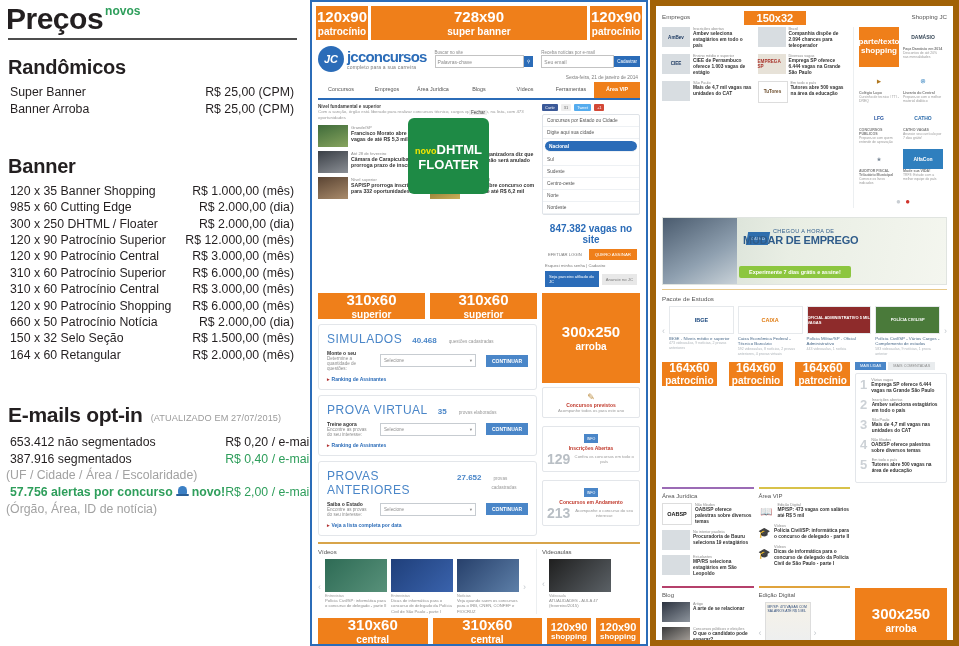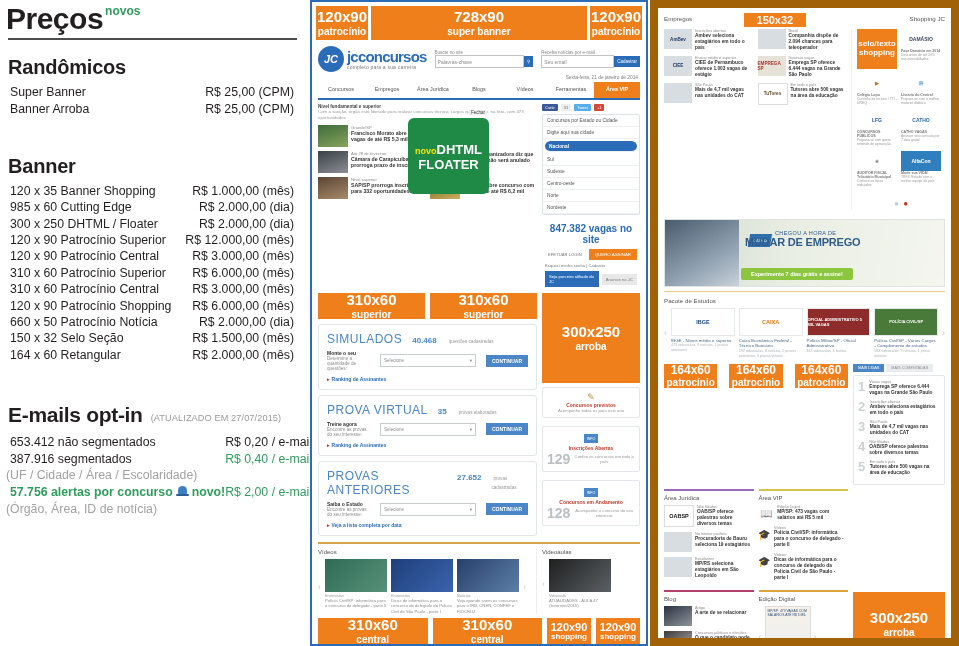--- a/index.html
+++ b/index.html
@@ -40,21 +40,21 @@
   .green{color:#2e9e5b;}
   .green-b{color:#2e9e5b;font-weight:bold;}
   .bell{display:inline-block;width:13px;height:13px;position:relative;vertical-align:-2px;margin:0 3px;}
   .bell:before{content:"";position:absolute;left:2px;top:1px;width:9px;height:9px;border-radius:50% 50% 25% 25%;background:#3b7fc4;}
   .bell:after{content:"";position:absolute;left:0px;top:9px;width:13px;height:2.5px;border-radius:1px;background:#2a5f96;}
 
   
   .center-col{position:absolute;left:310px;top:0;width:338px;height:646px;
     border:2px solid #2b6cb8;box-sizing:border-box;background:#ffffff;overflow:hidden;}
   .right-col{position:absolute;left:650px;top:0;width:309px;height:646px;
-    border:8px solid #a16207;box-sizing:border-box;background:#ffffff;overflow:hidden;}
+    border:6px solid #a16207;box-sizing:border-box;background:#ffffff;overflow:hidden;}
 
   .adbox{background:#ef7f1a;color:#fff;display:flex;flex-direction:column;align-items:center;justify-content:center;
     font-weight:bold;line-height:1.12;text-align:center;box-sizing:border-box;}
   .adbox .a1{font-size:15px;}
   .adbox .a2{font-size:10px;font-weight:bold;}
 
   .toprow{display:flex;gap:3px;padding:4px 4px 0 4px;}
   .toprow .adbox{height:34px;}
 
   
@@ -547,21 +547,21 @@
           <div class="rs-t">Inscrições Abertas</div>
           <div style="display:flex;gap:3px;align-items:center;justify-content:center">
             <span class="rs-num">129</span>
             <span class="rs-s">Confira os concursos em todo o país</span>
           </div>
         </div>
         <div class="rside-card">
           <div class="badge-sq">INFO</div>
           <div class="rs-t">Concursos em Andamento</div>
           <div style="display:flex;gap:3px;align-items:center;justify-content:center">
-            <span class="rs-num">128</span>
+            <span class="rs-num">213</span>
             <span class="rs-s">Acompanhe o concurso do seu interesse</span>
           </div>
         </div>
       </div>
     </div>
 
     <div class="sec-band" style="margin-top:6px"></div>
     <div class="vid-wrap">
       <div style="flex:1;min-width:0">
         <div class="vid-sec-title">Vídeos</div>
@@ -674,21 +674,21 @@
                 <div class="r-k">Em todo o país</div>
             <div class="r-t">Tutores abre 500 vagas na área da educação</div>
               </div>
           </div>
         </div>
 
         <div class="shop-col">
           <div class="shop-grid">
             <div class="shop-cell">
               <div class="selo-shop">
-                <span>selo/texto</span>
+                <span>parte/texto</span>
                 <span>shopping</span>
               </div>
             </div>
             <div class="shop-cell">
               <div class="shop-logo">DAMÁSIO</div>
               <div class="shop-k">Faça Damásio em 2014</div>
               <div class="shop-s">Descontos de até 20% nas mensalidades</div>
             </div>
             <div class="shop-cell">
               <div class="shop-logo" style="color:#b07820">▶</div>

